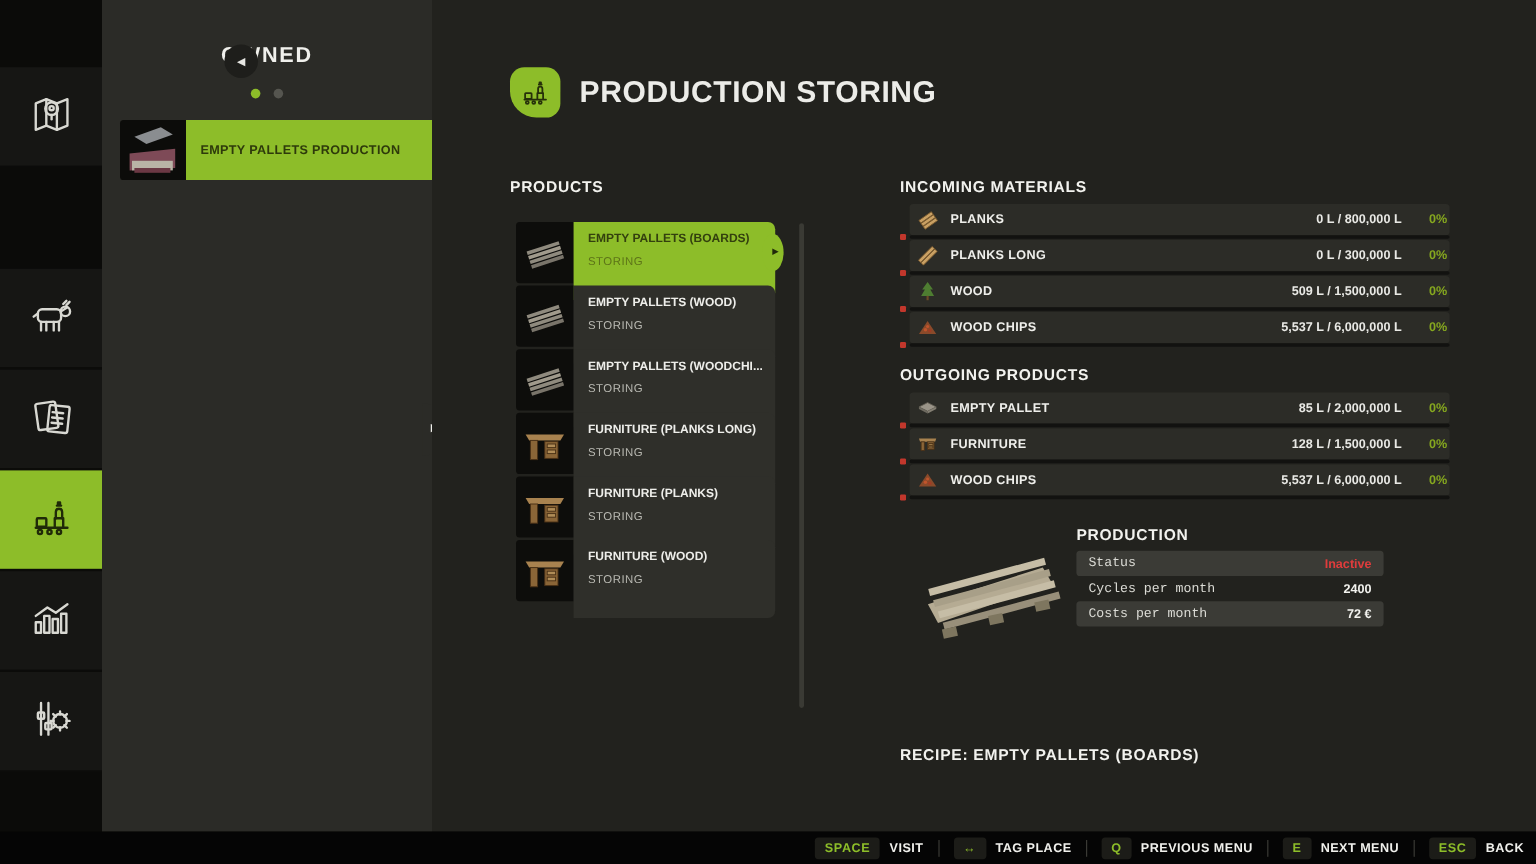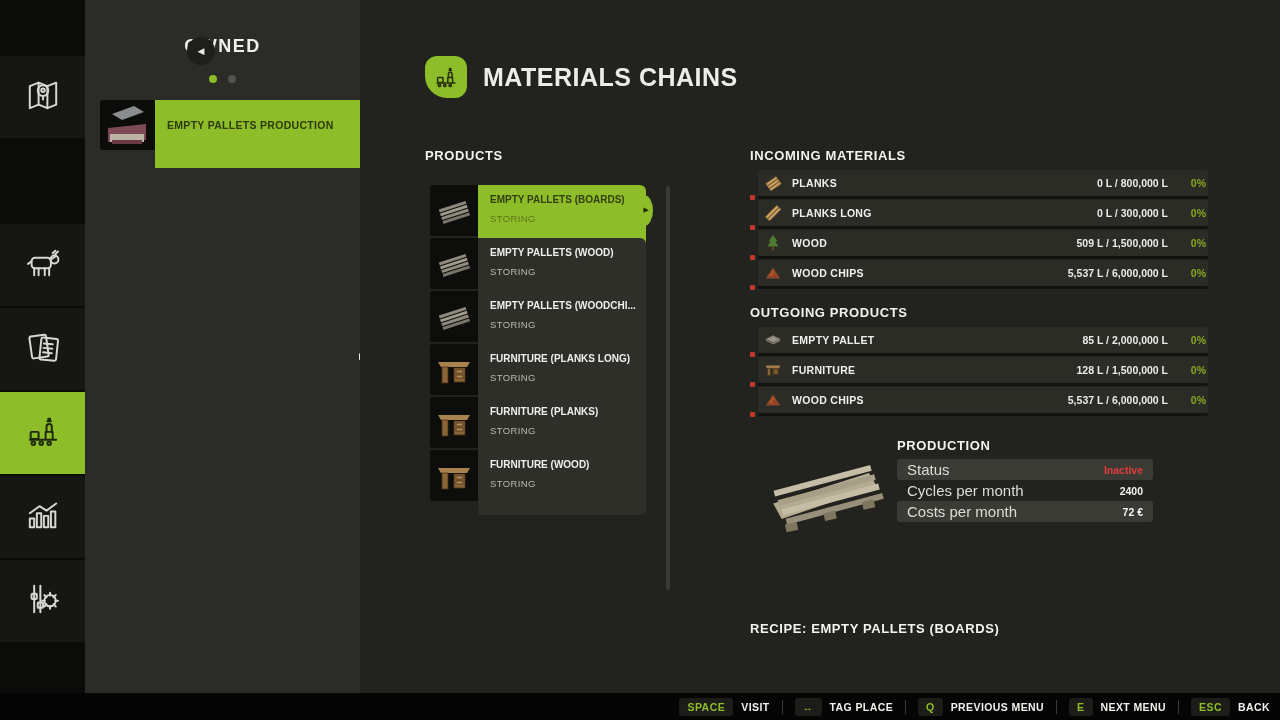--- a/index.html
+++ b/index.html
@@ -22,21 +22,21 @@
   .owned-head { position:absolute; top:36px; left:0; width:275px; text-align:center; }
   .owned-title { font-size:18px; font-weight:bold; color:#f0f0ec; letter-spacing:1.5px; }
   .pager-btn { position:absolute; top:37px; width:28px; height:28px; border-radius:50%; background:#1e1e1b;
                color:#e8e8e4; font-size:9px; line-height:28px; text-align:center; cursor:pointer; }
   .pager-btn.left { left:102px; } .pager-btn.right { left:310px; }
   .dots { position:absolute; top:69px; left:0; width:275px; text-align:center; }
   .dot { display:inline-block; width:8px; height:8px; border-radius:50%; margin:0 3px; }
   .dot.on { background:#8dbd29; } .dot.off { background:#55554f; }
   .owned-item { position:absolute; left:15px; top:100px; width:300px; height:50px; cursor:pointer; }
   .owned-thumb { position:absolute; left:0; top:0; width:55px; height:50px; background:#0c0c0a; border-radius:3px 0 0 3px; }
-  .owned-pill { position:absolute; left:55px; top:0; width:248px; height:68px; background:#8dbd29; border-radius:0 10px 10px 0; }
+  .owned-pill { position:absolute; left:55px; top:0; width:248px; height:50px; background:#8dbd29; border-radius:0 10px 10px 0; }
   .owned-pill .bump { position:absolute; right:-8px; top:9px; width:20px; height:32px; background:#8dbd29; border-radius:50%; }
   .owned-label { position:absolute; left:12px; top:0; width:210px; height:50px; display:flex; align-items:center;
                  font-size:10.5px; font-weight:bold; color:#2e3a0b; letter-spacing:.3px; }
   .owned-arrow { position:absolute; right:-2px; top:21px; font-size:8px; color:#1d2506; }
 
   
   .panel-notch { position:absolute; left:352px; top:336px; width:22px; height:44px; background:#2b2b27;
                  border-radius:0 22px 22px 0; }
   .panel-notch span { position:absolute; left:7px; top:15px; font-size:9px; color:#f0f0ec; }
 
@@ -78,21 +78,21 @@
   .mat-pct { width:38px; text-align:right; font-size:10.5px; font-weight:bold; color:#86a81f; margin-right:2px; }
   .mat-bar { position:absolute; left:8px; right:0; bottom:0; height:3px; background:#121210; border-radius:2px; }
   .mat-dot { position:absolute; left:-8px; top:-1px; width:5px; height:5px; background:#c2372c; border-radius:1px; }
 
   
   .prod-img { position:absolute; left:398px; top:438px; width:130px; height:118px; }
   .prod-title { position:absolute; left:537px; top:438px; }
   .prod-table { position:absolute; left:537px; top:459px; width:256px; }
   .prod-row { height:21px; display:flex; align-items:center; padding:0 10px; }
   .prod-row.alt { background:#3b3b36; border-radius:3px; }
-  .prod-label { font-size:15px; color:#dcdcd6; }
+  .prod-label { font-size:11px; color:#dcdcd6;font-family:Liberation Mono, monospace; }
   .prod-value { margin-left:auto; font-size:10.5px; font-weight:bold; color:#f2f2ee; }
   .prod-value.red { color:#e03c3c; }
 
   
   .recipe-title { position:absolute; left:390px; top:621px; }
   .recipe-row { position:absolute; left:390px; top:643px; width:458px; height:28px; display:flex; align-items:center; }
   .recipe-icon { width:18px; height:18px; }
   .recipe-text { font-size:10.5px; font-weight:bold; color:#e9e9e5; margin-left:16px; }
   .recipe-play { margin-left:150px; font-size:20px; color:#4a4a44; line-height:1; }
   .recipe-out-icon { margin-left:20px; }
@@ -225,21 +225,21 @@
             <path d="M20 70 H80"></path>
             <circle cx="28" cy="78" r="4"></circle>
             <circle cx="46" cy="78" r="4"></circle>
             <circle cx="64" cy="78" r="4"></circle>
             <rect x="22" y="52" width="18" height="16" rx="2"></rect>
             <path d="M56 68 V52 H72 V68"></path>
             <path d="M58 52 L58 40 Q58 34 64 34 Q70 34 70 40 L70 52"></path>
             <path d="M60 28 H68 M62 28 V22 H66 V28"></path>
           </svg>
       </div>
-      <div class="page-title">MATERIALS CHAINS</div>
+      <div class="page-title">PRODUCTION STORING</div>
     </div>
 
     <div class="section-title products-label">PRODUCTS</div>
 
     <div class="p-item selected" style="top:185px">
       <div class="p-thumb">
           <svg width="40" height="40" viewBox="0 0 40 40">
             <g transform="rotate(-18 20 20)">
               <rect x="6" y="14" width="28" height="3" fill="#8f8a7e"></rect>
               <rect x="6" y="18" width="28" height="3" fill="#a09a8c"></rect>

